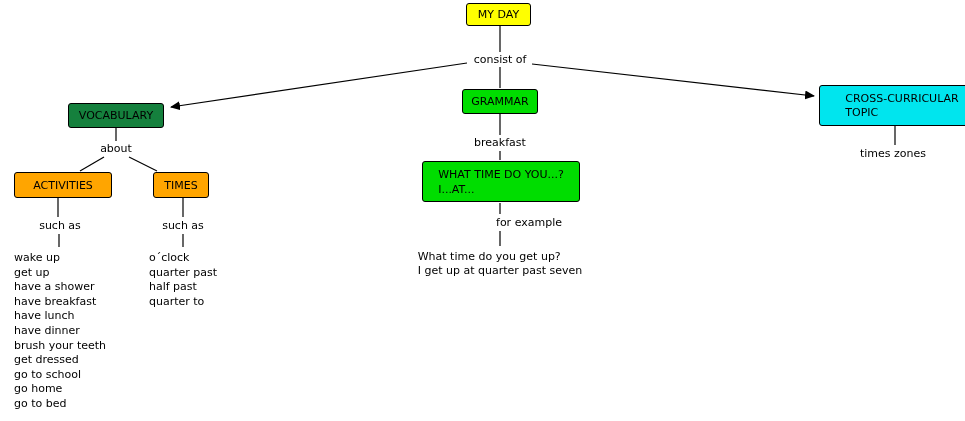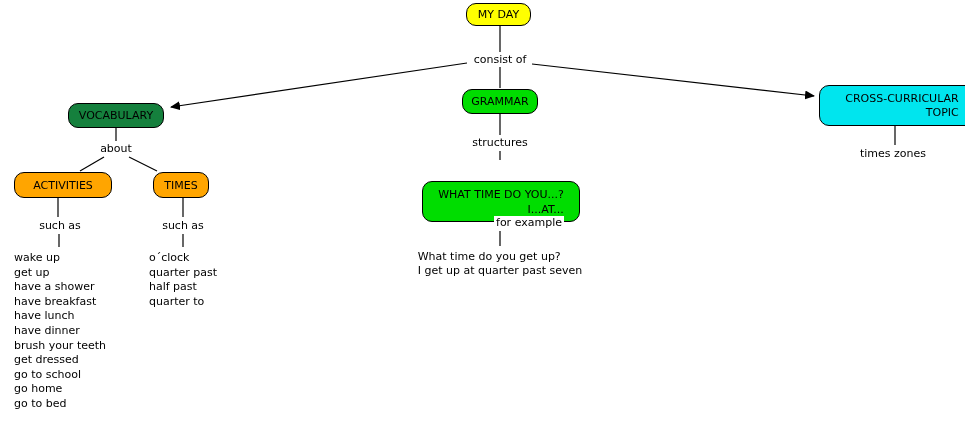--- a/index.html
+++ b/index.html
@@ -21,25 +21,25 @@
     position: absolute;
     left: 0; top: 0;
     width: 965px; height: 421px;
     z-index: 1;
   }
   .node {
     position: absolute;
     z-index: 2;
     box-sizing: border-box;
     border: 1.5px solid #000000;
-    border-radius: 10px;
+    border-radius: 3px;
     display: flex;
     align-items: center;
     justify-content: center;
-    text-align: right;
+    text-align: left;
     line-height: 13px;
     white-space: pre-line;
     cursor: default;
   }
   .node-my-day        { left: 466px; top: 3px;   width: 65px;  height: 23px; }
   .node-vocabulary    { left: 68px;  top: 103px; width: 96px;  height: 25px; }
   .node-grammar       { left: 462px; top: 89px;  width: 76px;  height: 25px; }
   .node-cross         { left: 819px; top: 85px;  width: 166px; height: 41px; line-height: 14px; }
   .node-activities    { left: 14px;  top: 172px; width: 98px;  height: 26px; }
   .node-times         { left: 153px; top: 172px; width: 56px;  height: 26px; }
@@ -109,28 +109,28 @@
 
   <div class="node node-grammar" style="background-color: rgb(0, 221, 0);">GRAMMAR</div>
 
   <div class="node node-cross" style="background-color: rgb(0, 229, 238);">CROSS-CURRICULAR
 TOPIC</div>
 
   <div class="node node-activities" style="background-color: rgb(255, 165, 0);">ACTIVITIES</div>
 
   <div class="node node-times" style="background-color: rgb(255, 165, 0);">TIMES</div>
 
-  <div class="node node-what-time" style="background-color: rgb(0, 221, 0); margin-top: 20px;">WHAT TIME DO YOU...?
+  <div class="node node-what-time" style="background-color: rgb(0, 221, 0);">WHAT TIME DO YOU...?
 I...AT...</div>
 
   <div class="link-label lbl-consist-of">consist of</div>
 
   <div class="link-label lbl-about">about</div>
 
-  <div class="link-label lbl-structures">structures</div>
+  <div class="link-label lbl-structures">breakfast</div>
 
   <div class="link-label lbl-such-as-act">such as</div>
 
   <div class="link-label lbl-such-as-tim">such as</div>
 
   <div class="link-label lbl-for-example">for example</div>
 
   <div class="link-label lbl-times-zones">times zones</div>
 
   <div class="leaf-list list-activities">wake up

